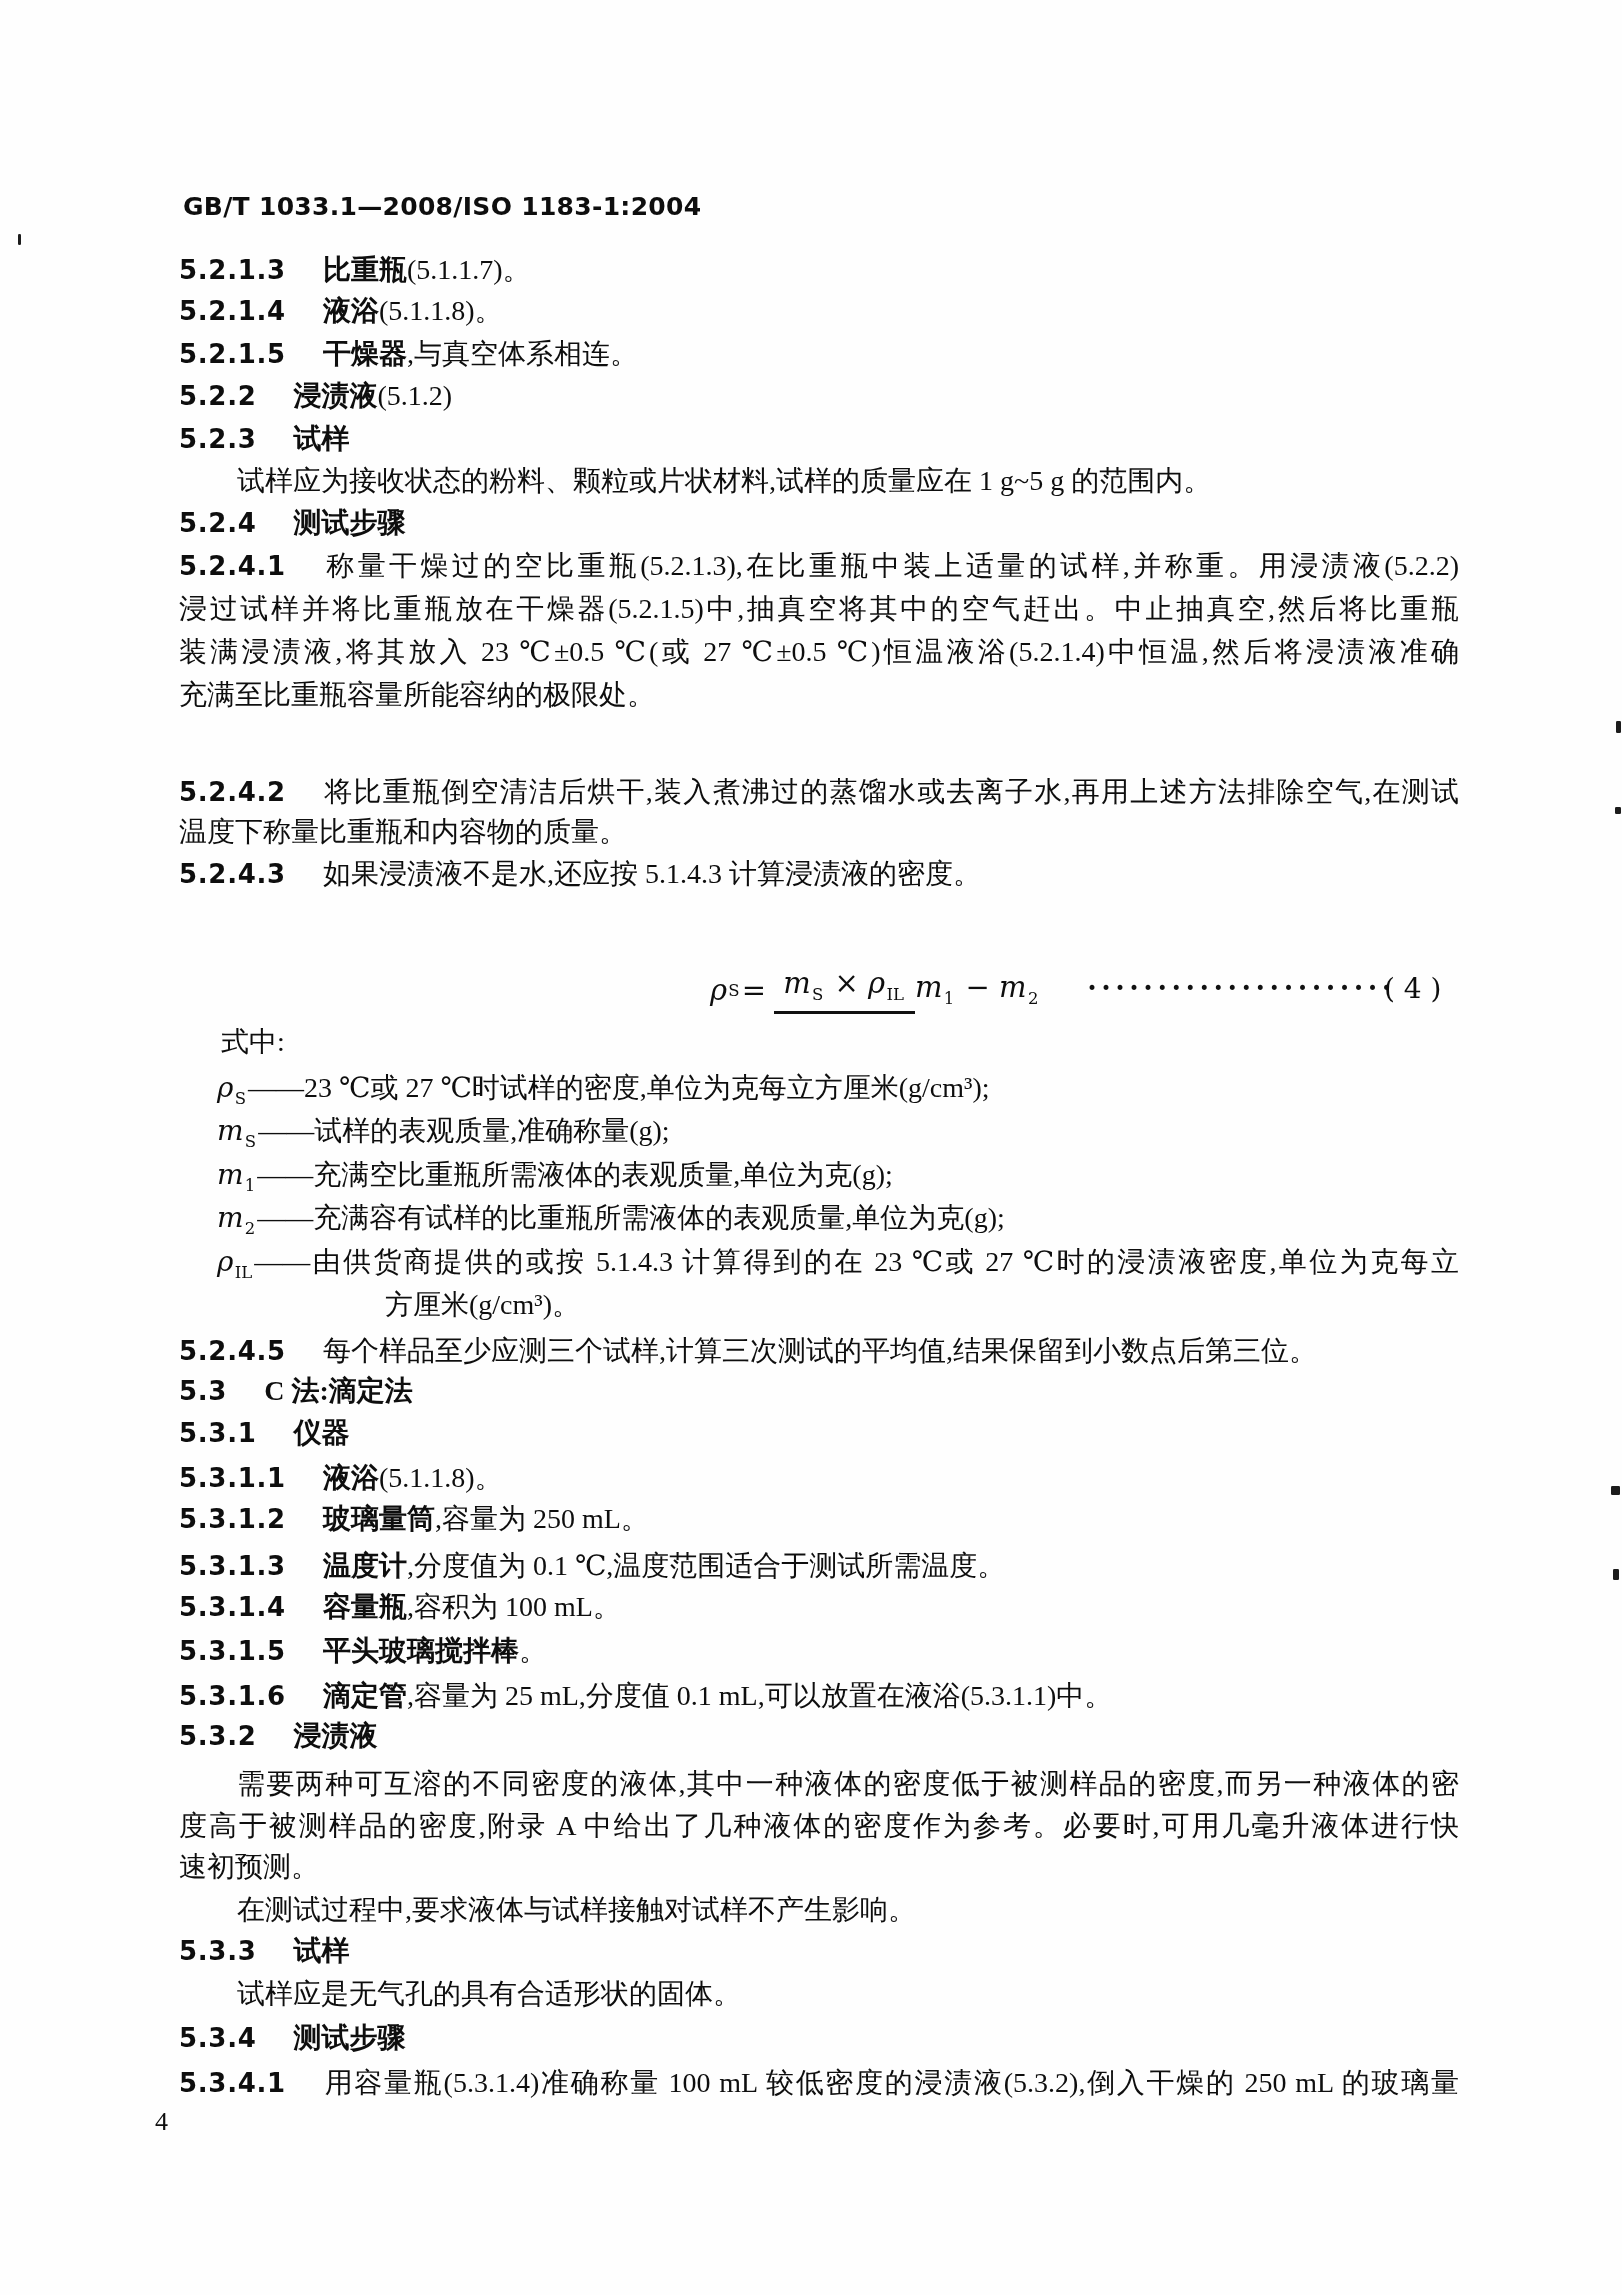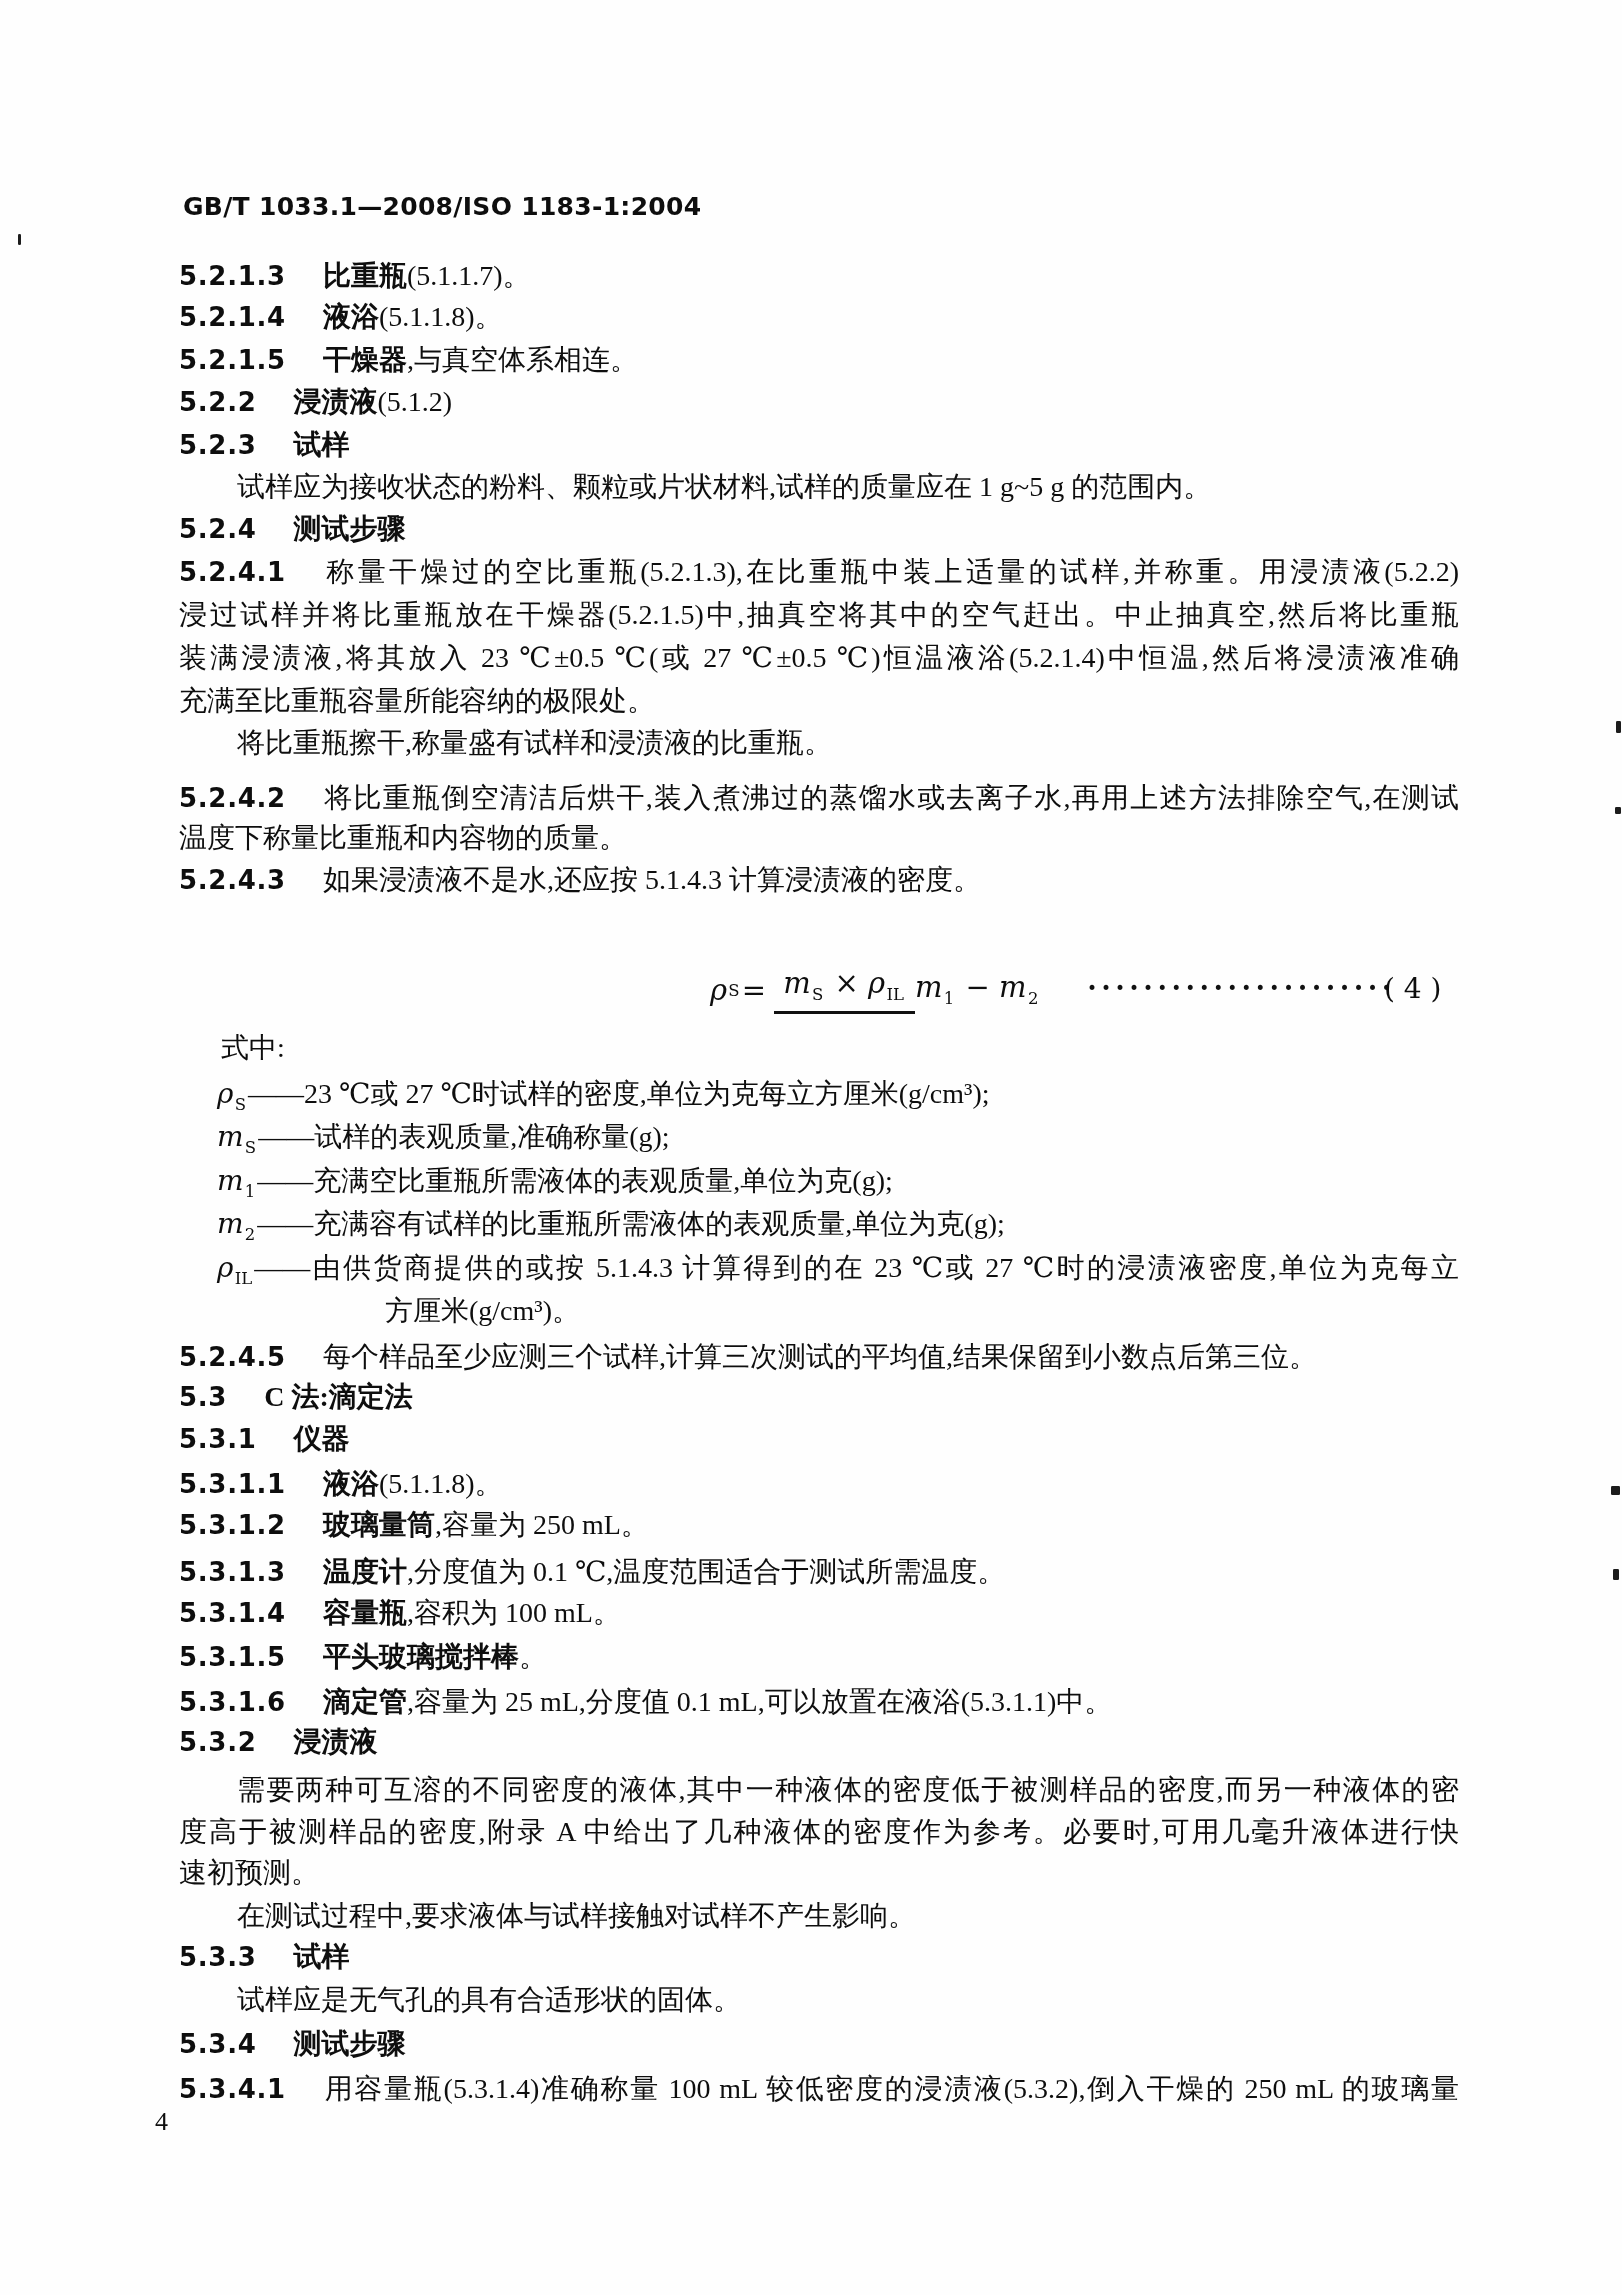--- a/index.html
+++ b/index.html
@@ -1,20 +1,20 @@
 <!DOCTYPE html>
 <html style="font-size:10.5px"><head>
 <meta charset="utf-8">
 <style>
   html,body{margin:0;padding:0;background:#6b6b6b;}
   .page{
     position:relative;width:1623px;height:2295px;background:#fefefe;
     font-family:"Liberation Serif","DejaVu Serif",serif;color:#0e0e0e;overflow:hidden;
   }
-  .ln{position:absolute;left:179px;width:1280px;font-size:28px;line-height:54px;white-space:nowrap;}
+  .ln{position:absolute;left:179px;width:1280px;font-size:28px;line-height:42px;white-space:nowrap;}
   .fill{white-space:normal;text-align:justify;text-align-last:justify;}
   .ind{text-indent:58px;}
   .b{font-weight:bold;}
   .num{font-weight:bold;font-family:"DejaVu Sans","Liberation Sans",sans-serif;font-size:26px;margin-right:37px;letter-spacing:0.7px;}
   .header{position:absolute;left:183px;top:186px;font-family:"DejaVu Sans","Liberation Sans",sans-serif;
     font-weight:bold;font-size:25px;letter-spacing:0.3px;line-height:42px;white-space:nowrap;}
   .def{left:217px;width:1242px;}
   .mi{font-family:"DejaVu Serif",serif;font-style:italic;}
   .sub{font-size:16.5px;vertical-align:-7.2px;margin:0 2px 0 1.3px;font-style:normal;font-family:"DejaVu Serif",serif;}
   .op{font-family:"DejaVu Serif",serif;}
@@ -41,21 +41,20 @@
   <div class="ln" style="top:290px"><span class="num">5.2.1.4</span><span class="b">液浴</span><span>(5.1.1.8)。</span></div>
   <div class="ln" style="top:333px"><span class="num">5.2.1.5</span><span class="b">干燥器</span><span>,与真空体系相连。</span></div>
   <div class="ln" style="top:375px"><span class="num">5.2.2</span><span class="b">浸渍液</span><span>(5.1.2)</span></div>
   <div class="ln" style="top:418px"><span class="num">5.2.3</span><span class="b">试样</span></div>
   <div class="ln ind" style="top:460px"><span>试样应为接收状态的粉料、颗粒或片状材料,试样的质量应在 1 g~5 g 的范围内。</span></div>
   <div class="ln" style="top:502px"><span class="num">5.2.4</span><span class="b">测试步骤</span></div>
   <div class="ln fill" style="top:545px"><span class="num">5.2.4.1</span><span>称量干燥过的空比重瓶(5.2.1.3),在比重瓶中装上适量的试样,并称重。用浸渍液(5.2.2)</span></div>
   <div class="ln fill" style="top:588px"><span>浸过试样并将比重瓶放在干燥器(5.2.1.5)中,抽真空将其中的空气赶出。中止抽真空,然后将比重瓶</span></div>
   <div class="ln fill" style="top:631px"><span>装满浸渍液,将其放入 23 ℃±0.5 ℃(或 27 ℃±0.5 ℃)恒温液浴(5.2.1.4)中恒温,然后将浸渍液准确</span></div>
   <div class="ln" style="top:674px"><span>充满至比重瓶容量所能容纳的极限处。</span></div>
-  <div class="ln ind" style="top:716px"><span>将比重瓶擦干,称量盛有试样和浸渍液的比重瓶。</span></div>
   <div class="ln fill" style="top:771px"><span class="num">5.2.4.2</span><span>将比重瓶倒空清洁后烘干,装入煮沸过的蒸馏水或去离子水,再用上述方法排除空气,在测试</span></div>
   <div class="ln" style="top:811px"><span>温度下称量比重瓶和内容物的质量。</span></div>
   <div class="ln" style="top:853px"><span class="num">5.2.4.3</span><span>如果浸渍液不是水,还应按 5.1.4.3 计算浸渍液的密度。</span></div>
 
   <div class="eq">
     <span class="lhs">
         <span class="mi">ρ</span>
         <span class="sub">S</span>
         <span class="op"> = </span>
       </span>

